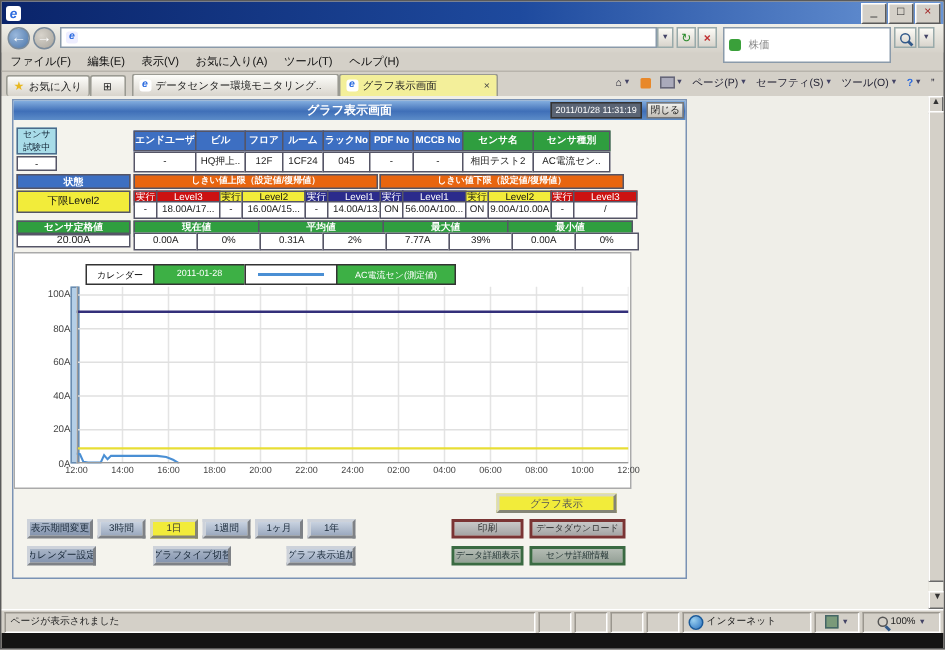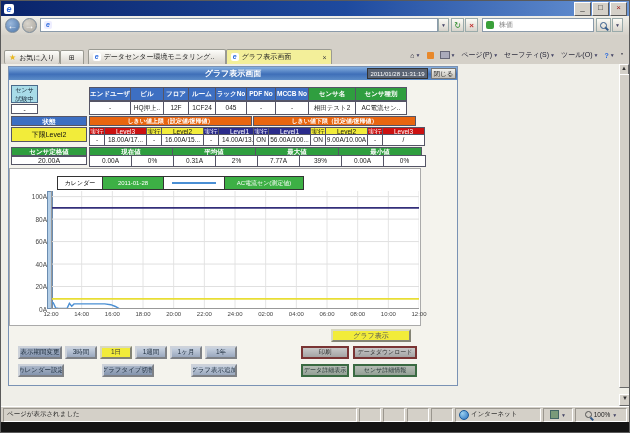--- a/index.html
+++ b/index.html
@@ -83,31 +83,39 @@
   <div class="abs navcircle" style="left:4px;top:17px;background:radial-gradient(circle at 35% 35%,#9ab8dc,#4a74a8);">←</div>
   <div class="abs navcircle" style="left:21px;top:17px;background:radial-gradient(circle at 35% 35%,#d8d4cc,#a8a49c);">→</div>
   <div class="abs field" style="left:39px;top:17px;width:398px;height:14px;">
     <span class="e-icon" style="width:8px;height:8px;font-size:7px;line-height:8px;background:#eef;">e</span>
   </div>
   <div class="abs tinybtn" style="left:437px;top:17px;width:11px;height:14px;">
       <span class="caret">▼</span>
     </div>
   <div class="abs tinybtn" style="left:450px;top:17px;width:13px;height:14px;color:#2a8a2a;">↻</div>
   <div class="abs tinybtn" style="left:464px;top:17px;width:13px;height:14px;color:#c03030;font-weight:bold;">×</div>
-  <div class="abs field" style="left:481px;top:17px;width:112px;height:14px;">
+  <div class="abs field" style="left:481px;top:17px;width:112px;height:24px;">
     <span style="display:inline-block;width:8px;height:8px;background:#3aa03a;border-radius:2px;flex:none;"></span>
     <input type="text" style="color: rgb(136, 136, 136);" value="株価">
   </div>
   <div class="abs tinybtn" style="left:595px;top:17px;width:15px;height:14px;">
       <span class="mag"></span>
     </div>
   <div class="abs tinybtn" style="left:611px;top:17px;width:11px;height:14px;">
       <span class="caret">▼</span>
     </div>
 
+  <div class="abs menubar">
+    <span>ファイル(F)</span>
+    <span>編集(E)</span>
+    <span>表示(V)</span>
+    <span>お気に入り(A)</span>
+    <span>ツール(T)</span>
+    <span>ヘルプ(H)</span>
+  </div>
 
   <div class="abs tabbar">
     <div class="tab" style="margin-left:3px;border-radius:2px;height:13px;">
       <span style="color:#e8b820;font-size:8px;">★</span>
       <span>お気に入り</span>
     </div>
     <div class="tab" style="width:14px;height:13px;justify-content:center;">
         <span style="font-size:7px;">⊞</span>
       </div>
     <div class="tab" style="width:128px;margin-left:4px;">

